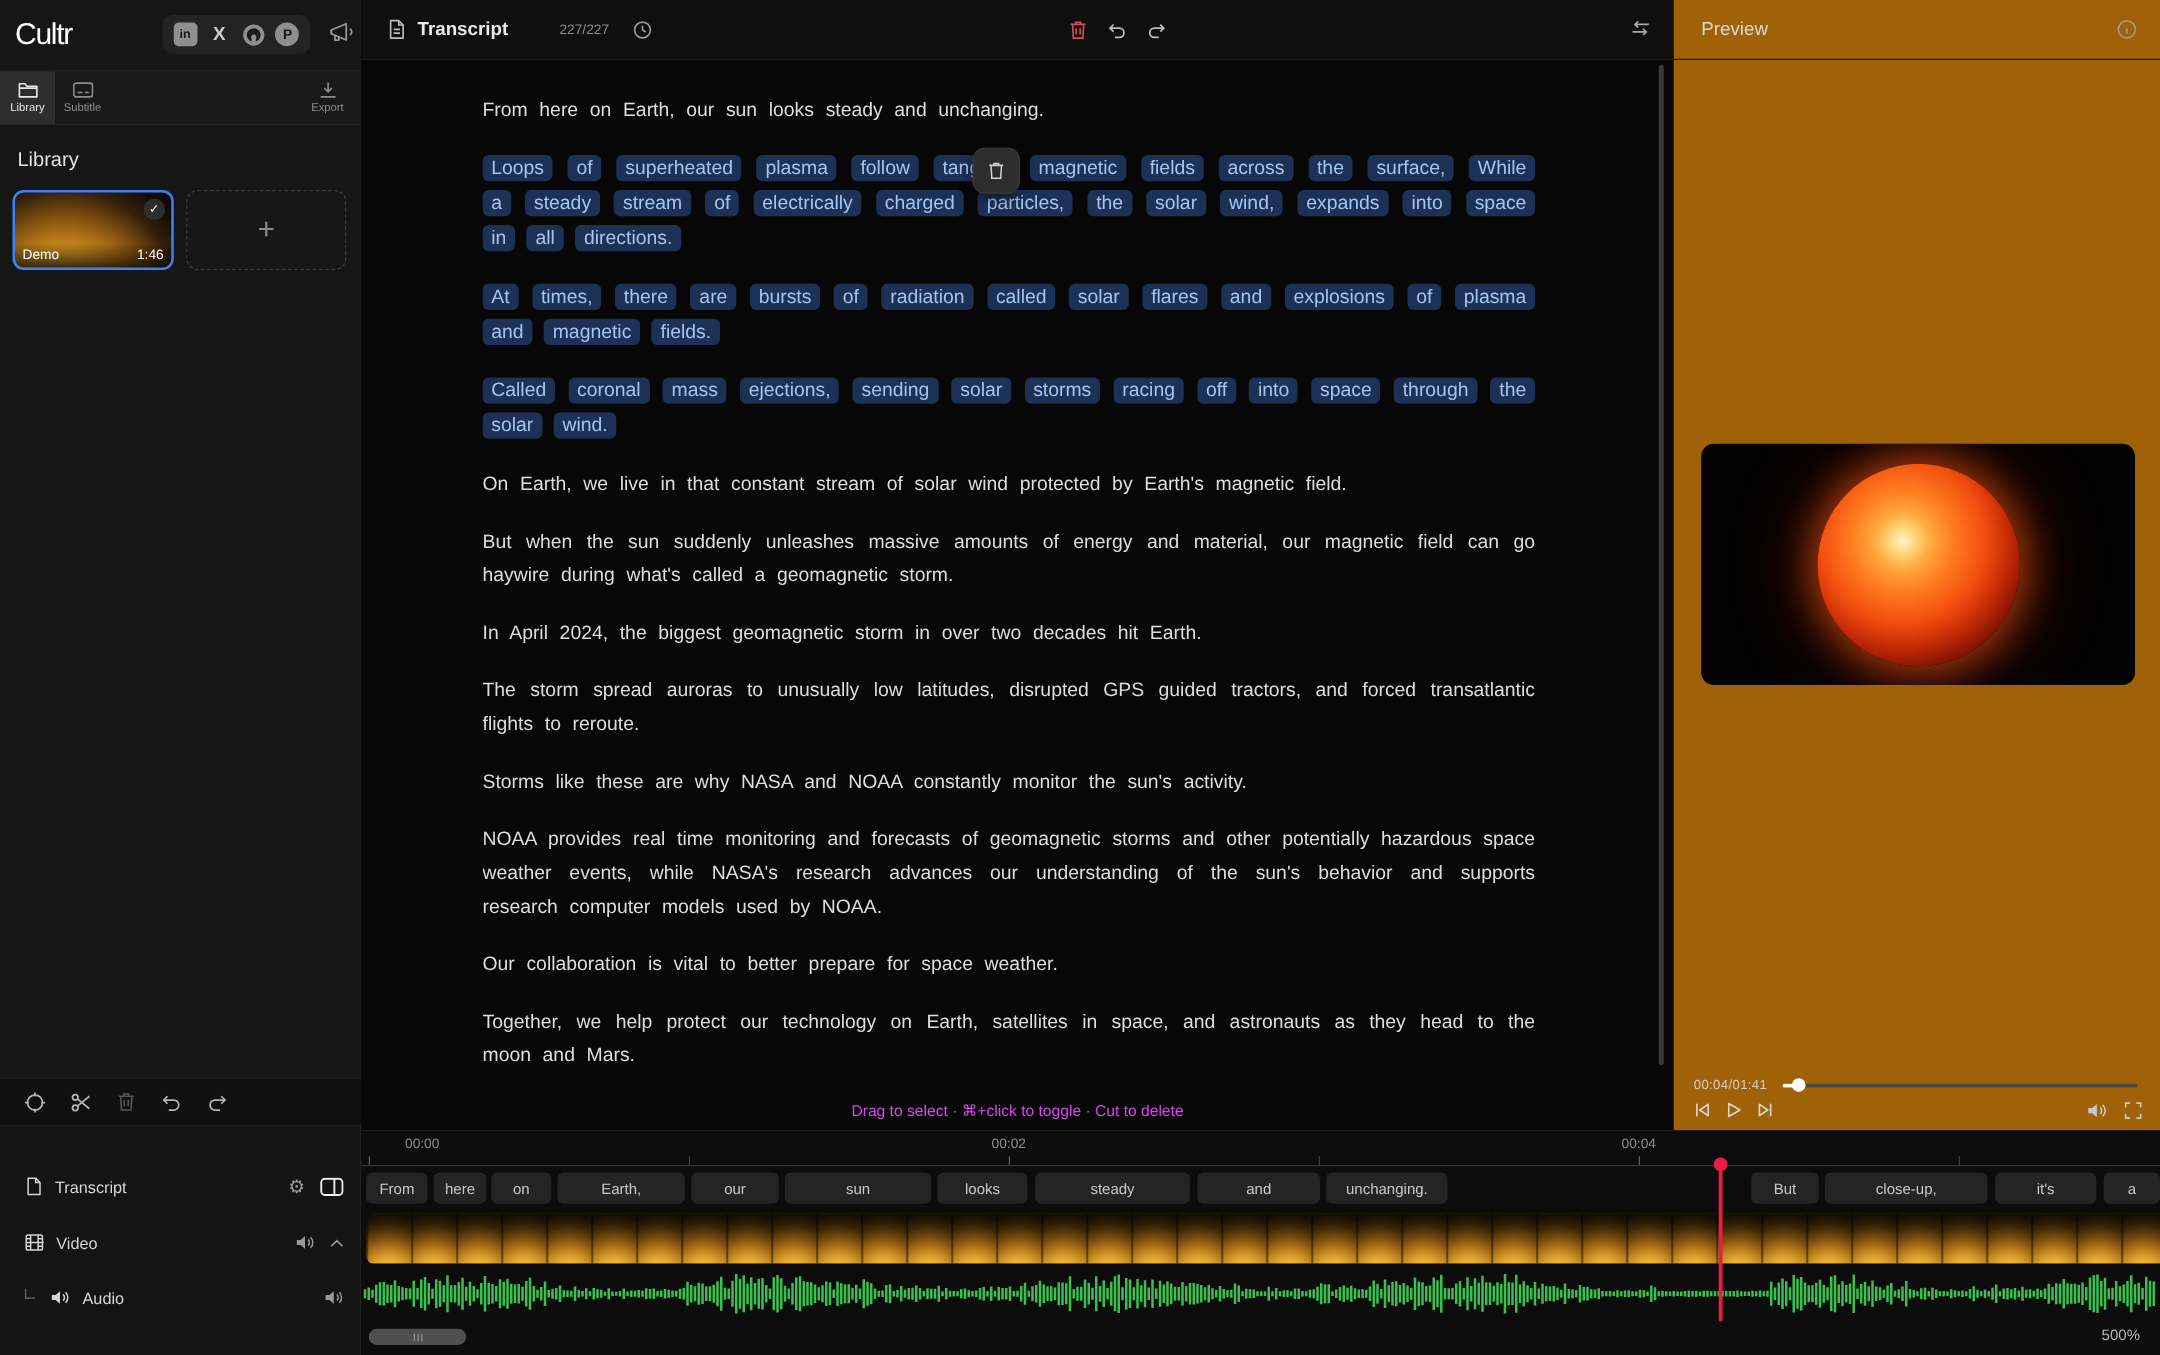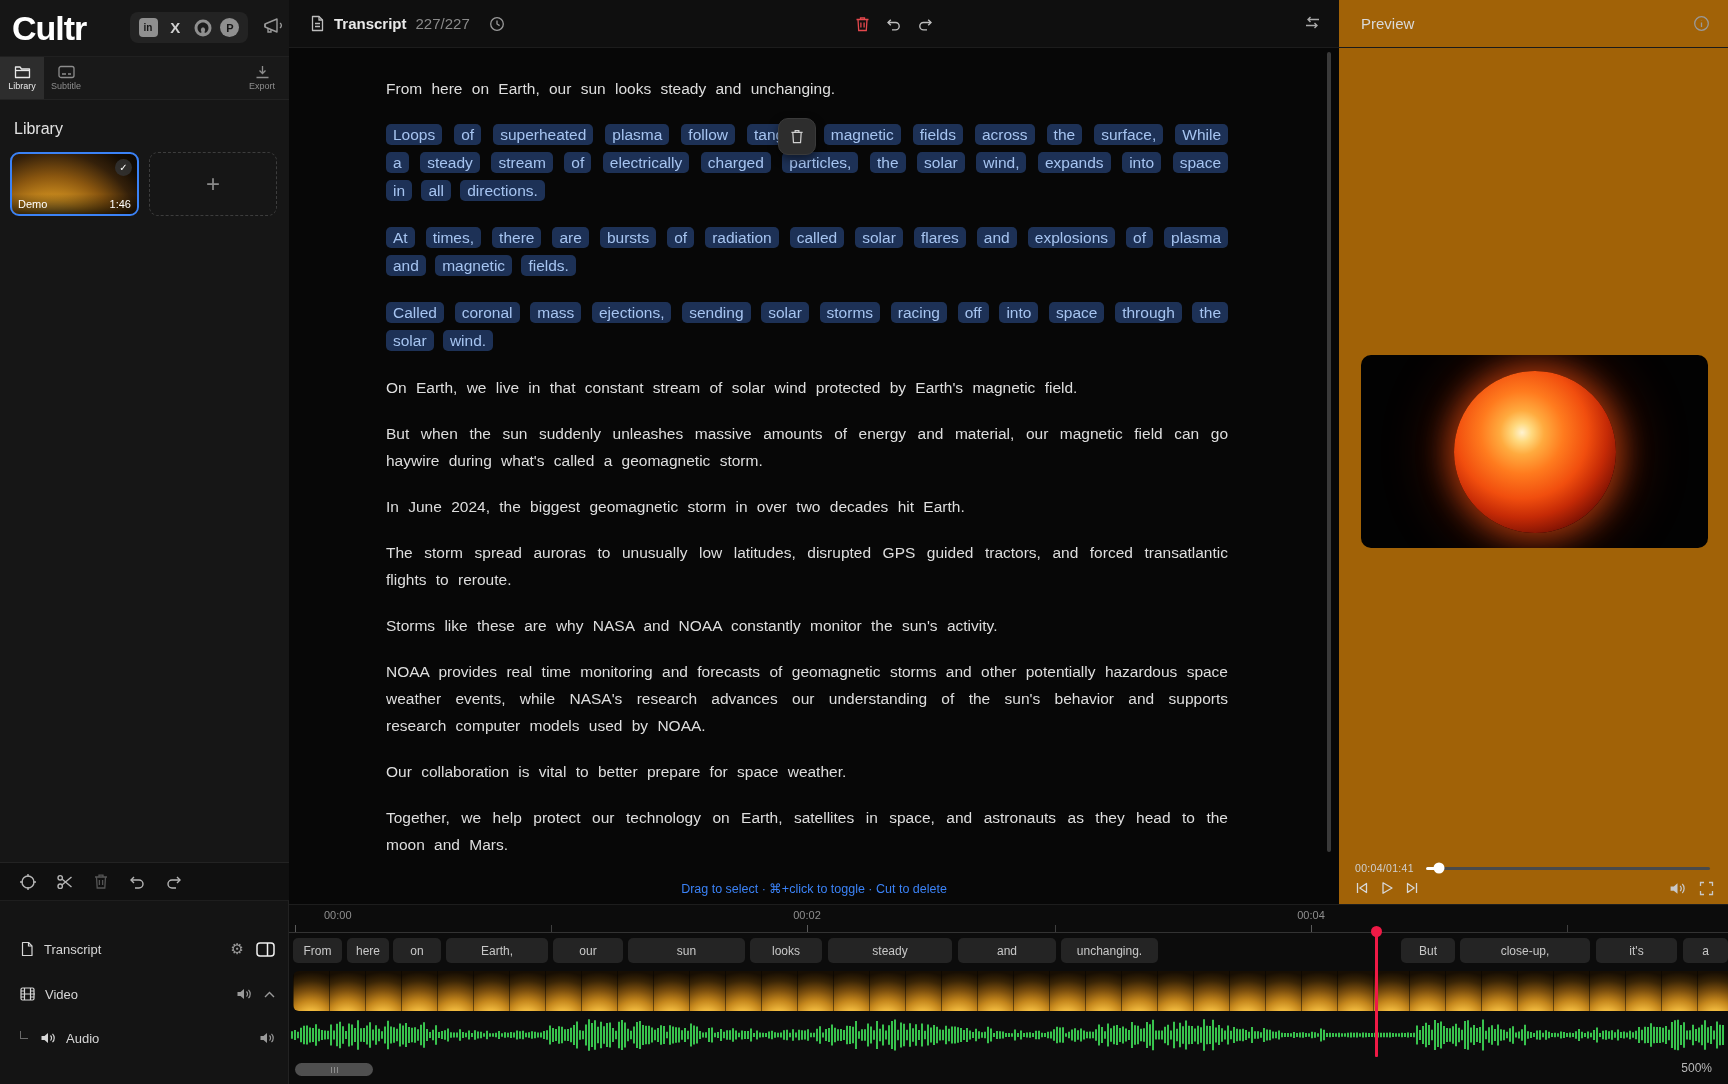--- a/index.html
+++ b/index.html
@@ -3,21 +3,21 @@
 <meta charset="utf-8">
 <style>
   * { margin:0; padding:0; box-sizing:border-box; }
   html,body { background:#000; }
   body { font-family:"Liberation Sans","DejaVu Sans",sans-serif; color:#ddd; }
   #app { position:relative; width:1728px; height:1084px; background:#0a0a0a; overflow:hidden; }
 
   
   .sidebar { position:absolute; left:0; top:0; width:289px; height:1084px; background:#161616; }
   .logo-row { position:relative; height:56px; display:flex; align-items:center; padding:0 12px; }
-  .logo { font-size:34px; font-weight:700; letter-spacing:-1px; color:#fff; }
+  .logo { font-size:24px; font-weight:400; letter-spacing:-1px; color:#fff; }
   .social-pill { position:absolute; left:130px; top:12px; width:118px; height:31px; background:#232323; border-radius:8px; display:flex; align-items:center; justify-content:space-between; padding:0 8px; }
   .social-ic { width:20px; height:20px; display:flex; align-items:center; justify-content:center; }
   .badge-sq { width:19px; height:19px; background:#8f8f8f; border-radius:4px; color:#161616; font-weight:700; font-size:10px; display:flex; align-items:center; justify-content:center; }
   .badge-ci { width:19px; height:19px; background:#8f8f8f; border-radius:50%; color:#161616; font-weight:700; font-size:11px; display:flex; align-items:center; justify-content:center; }
   .x-glyph { color:#cfcfcf; font-weight:700; font-size:15px; }
   .megaphone { position:absolute; left:262px; top:16px; color:#9a9a9a; }
 
   .tabs-row { position:relative; height:44px; background:#191919; border-top:1px solid #202020; border-bottom:1px solid #232323; display:flex; }
   .tab { width:44px; display:flex; flex-direction:column; align-items:center; justify-content:center; gap:2px; color:#8d8d8d; font-size:9px; cursor:pointer; }
   .tab.active { background:#2d2d2d; color:#e8e8e8; }
@@ -40,33 +40,33 @@
   .track-row .spacer { flex:1; }
   .row-ics { display:flex; align-items:center; gap:12px; color:#9a9a9a; }
   .corner-mark { width:8px; height:8px; border-left:1.6px solid #6a6a6a; border-bottom:1.6px solid #6a6a6a; margin-right:2px; align-self:flex-start; margin-top:8px; }
   .gear-glyph { font-size:15px; color:#9a9a9a; }
 
   
   .transcript-panel { position:absolute; left:289px; top:0; width:1050px; height:904px; background:#070707; }
   .t-header { position:relative; height:48px; background:#0f0f0f; border-bottom:1px solid #1c1c1c; display:flex; align-items:center; }
   .t-title-grp { display:flex; align-items:center; gap:9px; padding-left:21px; }
   .t-title { font-size:15px; font-weight:600; color:#e9e9e9; }
-  .t-count { font-size:15px; color:#8a8a8a; }
+  .t-count { font-size:11px; color:#8a8a8a;margin-left:32px; }
   .clock-ic { margin-left:10px; color:#9a9a9a; }
   .t-actions { position:absolute; left:566px; top:0; height:48px; display:flex; align-items:center; gap:15px; }
   .trash-red { color:#e5484d; }
   .hist-ic { color:#bdbdbd; }
   .swap-ic { position:absolute; right:18px; top:15px; color:#a9a9a9; }
 
   .t-body { position:absolute; left:97px; top:48px; width:842px; bottom:45px; overflow:hidden; padding-top:27px; }
   .t-body p { font-size:15.5px; line-height:27px; color:#dedede; text-align:justify; word-spacing:5px; margin-bottom:19px; }
   .t-body p.hl { line-height:28px; }
   .chip-w { background:#1d3156; color:#a6c4f0; padding:2px 7px; border-radius:5px; white-space:nowrap; }
   .float-del { position:absolute; left:489px; top:118px; width:38px; height:37px; background:#2d2d2d; border:1px solid #3a3a3a; border-radius:10px; display:flex; align-items:center; justify-content:center; color:#d0d0d0; box-shadow:0 4px 10px rgba(0,0,0,.5); }
-  .hint-bar { position:absolute; left:0; right:0; bottom:8px; text-align:center; font-size:12.5px; color:#3b82f6; }
+  .hint-bar { position:absolute; left:0; right:0; bottom:8px; text-align:center; font-size:12.5px; color:#d946ef; }
   .v-scroll { position:absolute; right:8px; top:52px; width:4px; height:800px; background:#3a3a3a; border-radius:2px; }
 
   
   .preview-panel { position:absolute; left:1339px; top:0; width:389px; height:904px; background:#a16207; }
   .p-header { position:relative; height:48px; border-bottom:1px solid #1a1a1a; display:flex; align-items:center; }
   .p-title { font-size:15px; color:#d9d9d9; padding-left:22px; }
   .info-ic { position:absolute; right:18px; color:#9a9a9a; }
   .video-box { position:absolute; left:22px; top:355px; width:347px; height:193px; background:#020202; border-radius:10px; overflow:hidden; }
   .sun { position:absolute; left:50%; top:50%; width:162px; height:162px; transform:translate(-50%,-50%); border-radius:50%;
     background: radial-gradient(circle at 42% 38%, #fff3d0 0%, #ffd97e 7%, #ffab3f 16%, #ff7b1e 30%, #f14e0e 48%, #c52a06 62%, #7e1203 76%, #3a0701 90%, #1c0300 100%);
@@ -322,21 +322,21 @@
       </span>
     </div>
 
     <div class="t-body" id="paras">
         <p>From here on Earth, our sun looks steady and unchanging.</p>
         <p class="hl"><span class="chip-w">Loops</span> <span class="chip-w">of</span> <span class="chip-w">superheated</span> <span class="chip-w">plasma</span> <span class="chip-w">follow</span> <span class="chip-w">tangled</span> <span class="chip-w">magnetic</span> <span class="chip-w">fields</span> <span class="chip-w">across</span> <span class="chip-w">the</span> <span class="chip-w">surface,</span> <span class="chip-w">While</span> <span class="chip-w">a</span> <span class="chip-w">steady</span> <span class="chip-w">stream</span> <span class="chip-w">of</span> <span class="chip-w">electrically</span> <span class="chip-w">charged</span> <span class="chip-w">particles,</span> <span class="chip-w">the</span> <span class="chip-w">solar</span> <span class="chip-w">wind,</span> <span class="chip-w">expands</span> <span class="chip-w">into</span> <span class="chip-w">space</span> <span class="chip-w">in</span> <span class="chip-w">all</span> <span class="chip-w">directions.</span> </p>
         <p class="hl"><span class="chip-w">At</span> <span class="chip-w">times,</span> <span class="chip-w">there</span> <span class="chip-w">are</span> <span class="chip-w">bursts</span> <span class="chip-w">of</span> <span class="chip-w">radiation</span> <span class="chip-w">called</span> <span class="chip-w">solar</span> <span class="chip-w">flares</span> <span class="chip-w">and</span> <span class="chip-w">explosions</span> <span class="chip-w">of</span> <span class="chip-w">plasma</span> <span class="chip-w">and</span> <span class="chip-w">magnetic</span> <span class="chip-w">fields.</span> </p>
         <p class="hl"><span class="chip-w">Called</span> <span class="chip-w">coronal</span> <span class="chip-w">mass</span> <span class="chip-w">ejections,</span> <span class="chip-w">sending</span> <span class="chip-w">solar</span> <span class="chip-w">storms</span> <span class="chip-w">racing</span> <span class="chip-w">off</span> <span class="chip-w">into</span> <span class="chip-w">space</span> <span class="chip-w">through</span> <span class="chip-w">the</span> <span class="chip-w">solar</span> <span class="chip-w">wind.</span> </p>
         <p>On Earth, we live in that constant stream of solar wind protected by Earth's magnetic field.</p>
         <p>But when the sun suddenly unleashes massive amounts of energy and material, our magnetic field can go haywire during what's called a geomagnetic storm.</p>
-        <p>In June 2024, the biggest geomagnetic storm in over two decades hit Earth.</p>
+        <p>In April 2024, the biggest geomagnetic storm in over two decades hit Earth.</p>
         <p>The storm spread auroras to unusually low latitudes, disrupted GPS guided tractors, and forced transatlantic flights to reroute.</p>
         <p>Storms like these are why NASA and NOAA constantly monitor the sun's activity.</p>
         <p>NOAA provides real time monitoring and forecasts of geomagnetic storms and other potentially hazardous space weather events, while NASA's research advances our understanding of the sun's behavior and supports research computer models used by NOAA.</p>
         <p>Our collaboration is vital to better prepare for space weather.</p>
         <p>Together, we help protect our technology on Earth, satellites in space, and astronauts as they head to the moon and Mars.</p>
       </div>
 
     <div class="float-del">
       <svg width="14" height="15" viewBox="0 0 15 16" fill="none" stroke="currentColor" stroke-width="1.3">
           <path d="M1.5 3.5h12M5.5 3.5V1.8h4v1.7M3 3.5l.7 11h7.6l.7-11"></path>

